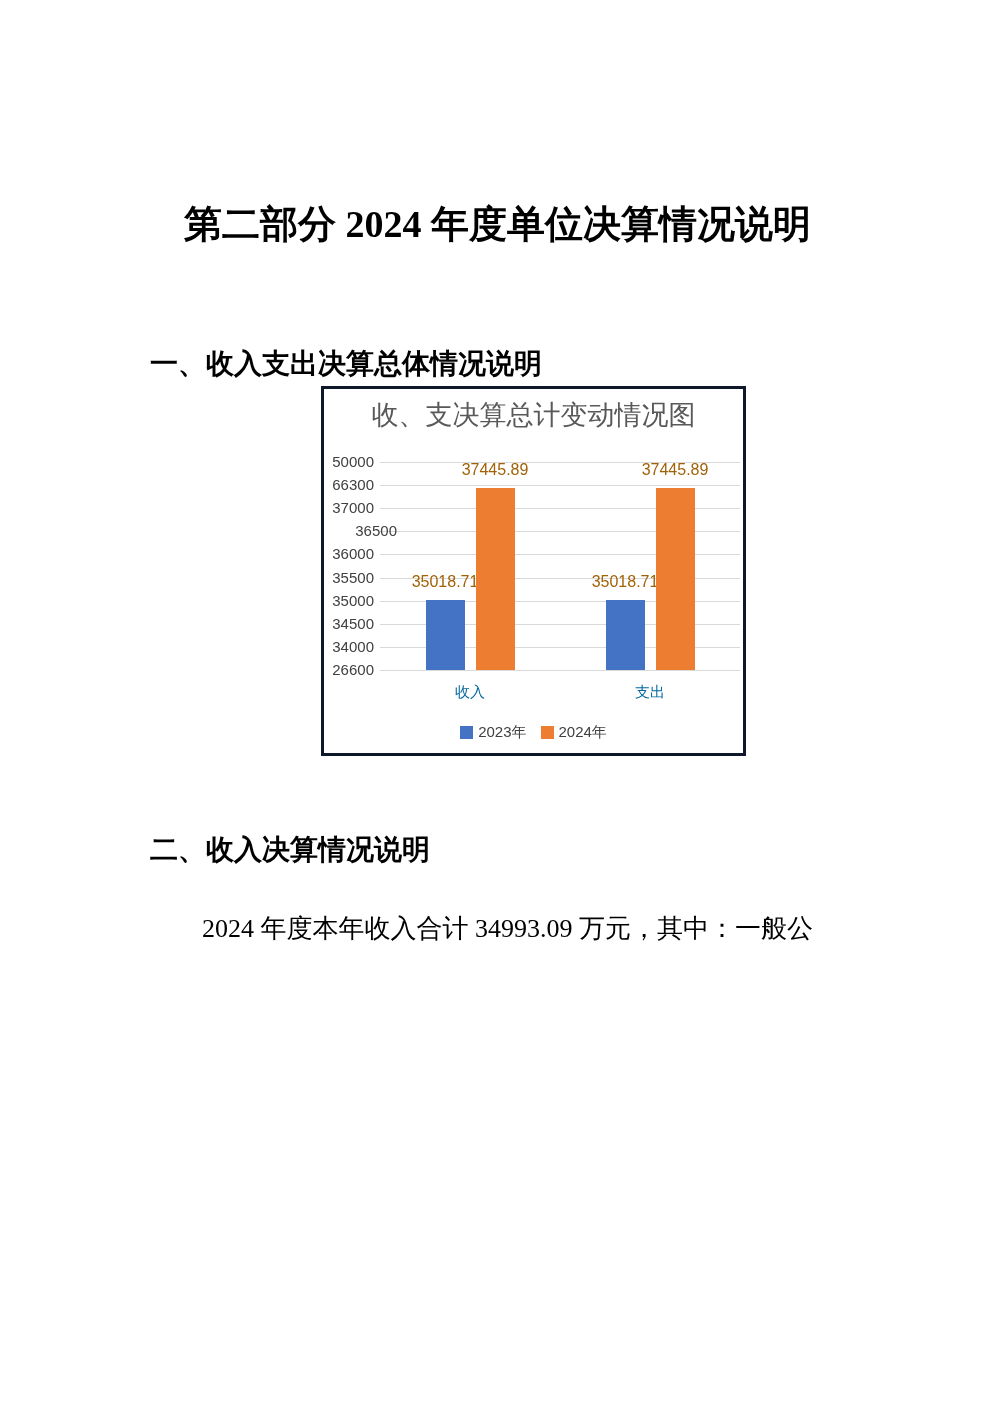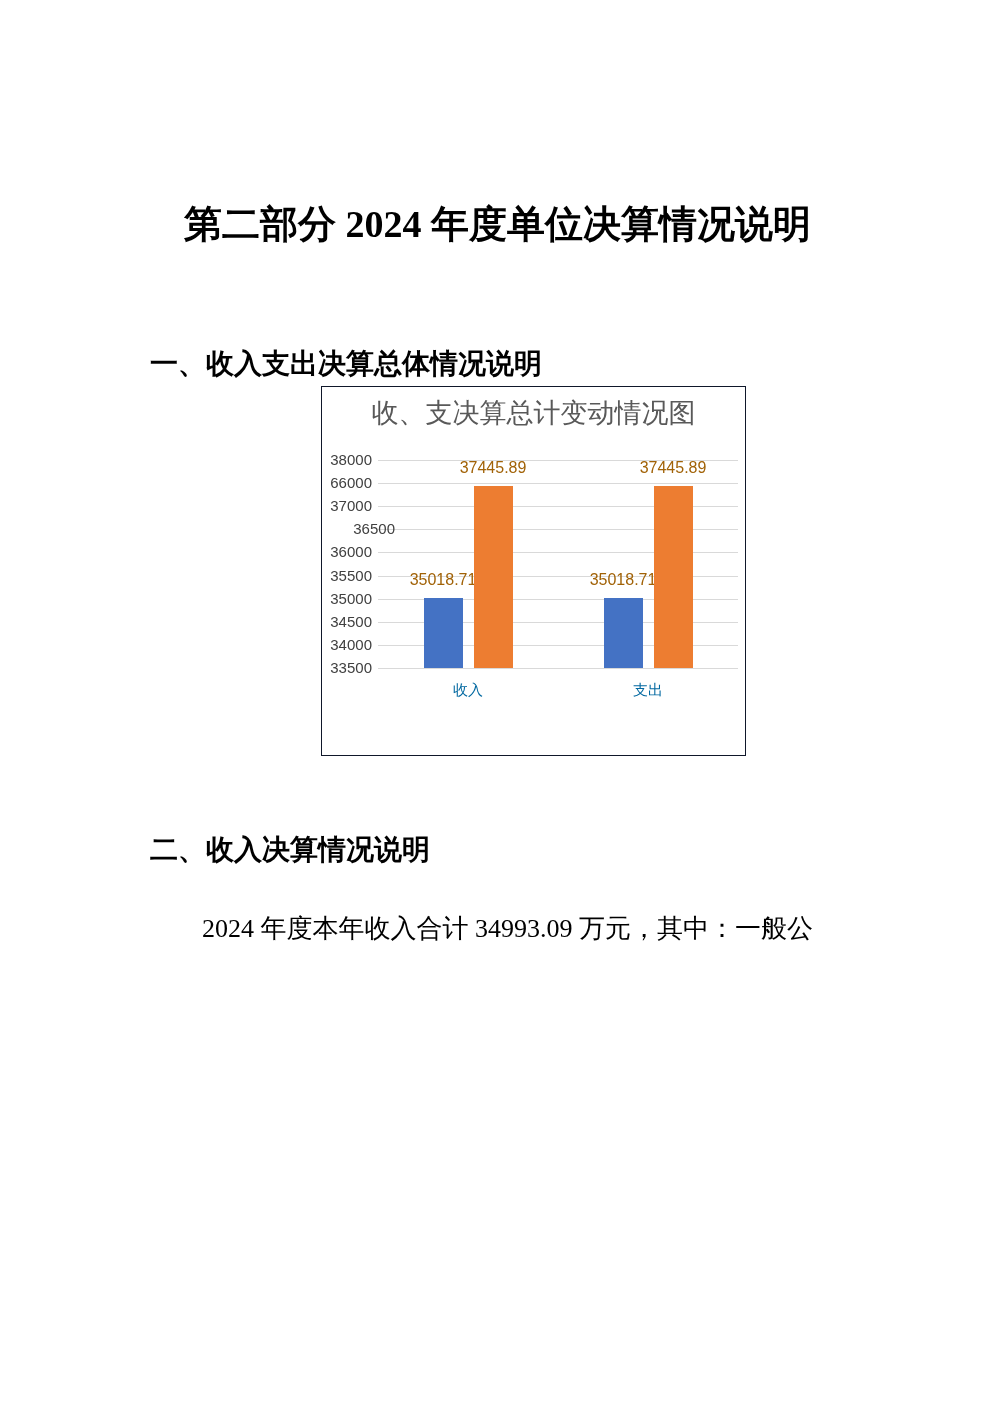--- a/index.html
+++ b/index.html
@@ -43,21 +43,21 @@
     line-height: 52px;
     text-indent: 2em;
   }
   
   .chart-card {
     position: relative;
     width: 425px;
     height: 370px;
     margin-left: 171px;
     margin-top: 4px;
-    border: 1px solid #0f172a;
+    border: 3px solid #0f172a;
     background: #ffffff;
     font-family: "Liberation Sans", sans-serif;
   }
   .chart-title {
     position: absolute;
     top: 9px; left: 0;
     width: 100%;
     text-align: center;
     font-size: 27px;
     line-height: 34px;
@@ -114,40 +114,50 @@
 
   <h1 class="doc-title">第二部分 2024 年度单位决算情况说明</h1>
 
   <h2 class="sec-heading">一、收入支出决算总体情况说明</h2>
 
 
 
   <div class="chart-card">
     <div class="chart-title">收、支决算总计变动情况图</div>
     <div id="plot-layer"></div>
+    <div class="legend" id="legend-layer">
+        <div class="legend-item">
+          <span class="legend-swatch" style="background: rgb(68, 114, 196);"></span>
+          <span class="legend-label">2023年</span>
+        </div>
+        <div class="legend-item">
+          <span class="legend-swatch" style="background: rgb(237, 125, 49);"></span>
+          <span class="legend-label">2024年</span>
+        </div>
+      </div>
   <div class="gridline" style="left: 56px; top: 281px; width: 360px; background: rgb(217, 217, 217);"></div>
-      <div class="ytick" style="left: 2px; top: 272px;">33500</div>
+      <div class="ytick" style="left: 2px; top: 272px;">26600</div>
       <div class="gridline" style="left: 56px; top: 257.9px; width: 360px; background: rgb(217, 217, 217);"></div>
       <div class="ytick" style="left: 2px; top: 248.9px;">34000</div>
       <div class="gridline" style="left: 56px; top: 234.8px; width: 360px; background: rgb(217, 217, 217);"></div>
       <div class="ytick" style="left: 2px; top: 225.8px;">34500</div>
       <div class="gridline" style="left: 56px; top: 211.7px; width: 360px; background: rgb(217, 217, 217);"></div>
       <div class="ytick" style="left: 2px; top: 202.7px;">35000</div>
       <div class="gridline" style="left: 56px; top: 188.6px; width: 360px; background: rgb(217, 217, 217);"></div>
       <div class="ytick" style="left: 2px; top: 179.6px;">35500</div>
       <div class="gridline" style="left: 56px; top: 165.4px; width: 360px; background: rgb(217, 217, 217);"></div>
       <div class="ytick" style="left: 2px; top: 156.4px;">36000</div>
       <div class="gridline" style="left: 56px; top: 142.3px; width: 360px; background: rgb(217, 217, 217);"></div>
       <div class="ytick" style="left: 2px; top: 133.3px; margin-left: 23px;">36500</div>
       <div class="gridline" style="left: 56px; top: 119.2px; width: 360px; background: rgb(217, 217, 217);"></div>
       <div class="ytick" style="left: 2px; top: 110.2px;">37000</div>
       <div class="gridline" style="left: 56px; top: 96.1px; width: 360px; background: rgb(217, 217, 217);"></div>
-      <div class="ytick" style="left: 2px; top: 87.1px;">66000</div>
+      <div class="ytick" style="left: 2px; top: 87.1px;">66300</div>
       <div class="gridline" style="left: 56px; top: 73px; width: 360px; background: rgb(217, 217, 217);"></div>
-      <div class="ytick" style="left: 2px; top: 64px;">38000</div>
+      <div class="ytick" style="left: 2px; top: 64px;">50000</div>
       <div class="bar" style="left: 101.5px; top: 210.8px; width: 39px; height: 70.2px; background: rgb(68, 114, 196);"></div>
       <div class="bar-value" style="left: 121px; top: 182.8px;">35018.71</div>
       <div class="bar" style="left: 151.5px; top: 98.6px; width: 39px; height: 182.4px; background: rgb(237, 125, 49);"></div>
       <div class="bar-value" style="left: 171px; top: 70.6px;">37445.89</div>
       <div class="xcat" style="left: 146px; top: 294px;">收入</div>
       <div class="bar" style="left: 281.5px; top: 210.8px; width: 39px; height: 70.2px; background: rgb(68, 114, 196);"></div>
       <div class="bar-value" style="left: 301px; top: 182.8px;">35018.71</div>
       <div class="bar" style="left: 331.5px; top: 98.6px; width: 39px; height: 182.4px; background: rgb(237, 125, 49);"></div>
       <div class="bar-value" style="left: 351px; top: 70.6px;">37445.89</div>
       <div class="xcat" style="left: 326px; top: 294px;">支出</div>

